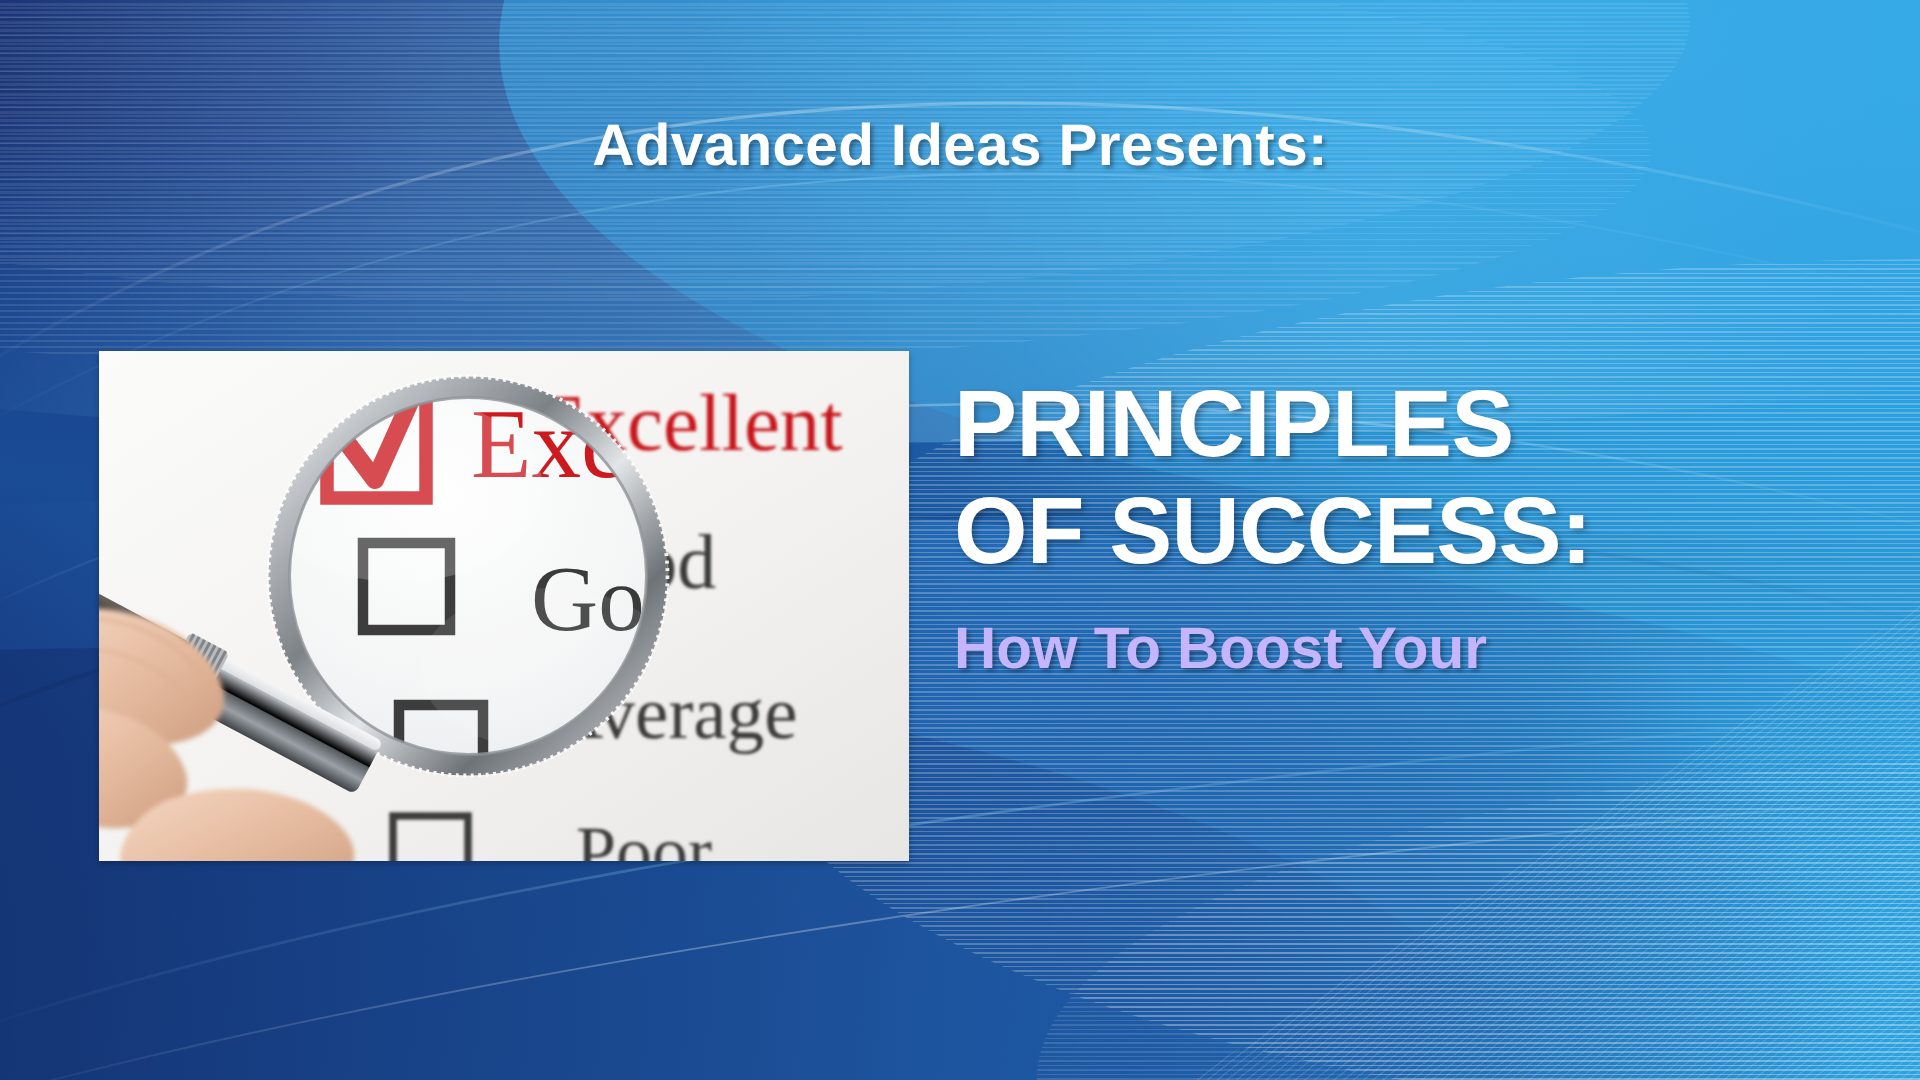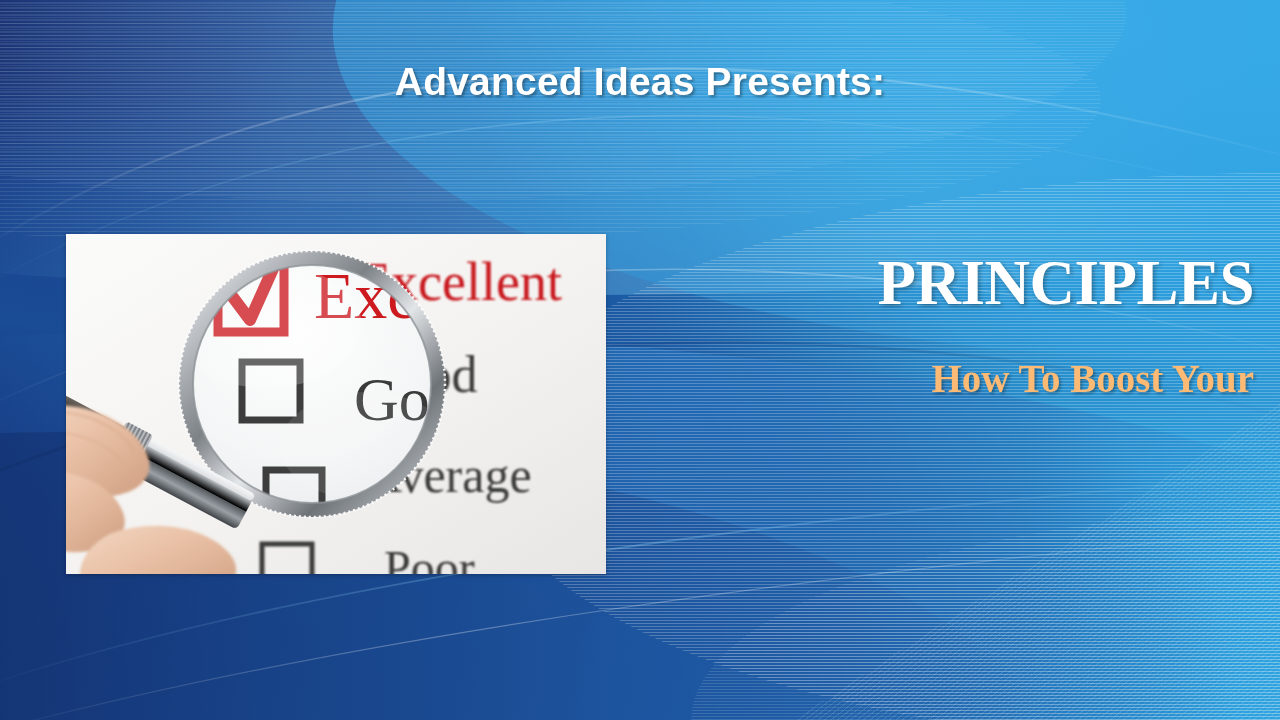--- a/index.html
+++ b/index.html
@@ -156,49 +156,48 @@
     opacity: 0.7;
   }
 
   
   #arcs { position: absolute; inset: 0; pointer-events: none; }
 
   
   #header-text {
     position: absolute;
     left: 0; right: 0;
-    top: 60px;
+    top: 76px;
     text-align: center;
     color: #ffffff;
     font-size: 39px;
     font-weight: bold;
     letter-spacing: 0.2px;
     text-shadow: 2px 2px 3px rgba(0,0,0,0.35);
     white-space: nowrap;
   }
 
   #title-block {
     position: absolute;
     left: 636px;
     top: 248px;
     width: 618px;
-    text-align: right;
-    font-family: Liberation Serif, serif;
+    text-align: left;
   }
   #main-title {
     color: #ffffff;
     font-size: 63px;
     font-weight: bold;
     line-height: 1.12;
     letter-spacing: -0.5px;
     text-shadow: 2px 2px 4px rgba(0,0,0,0.30);
   }
   #subtitle {
-    margin-top: 36px;
-    color: #fdba74;
+    margin-top: 20px;
+    color: #c4b5fd;
     font-size: 39px;
     font-weight: bold;
     line-height: 1.22;
     letter-spacing: 0px;
     text-shadow: 2px 2px 3px rgba(0,0,0,0.30);
   }
 
   
   #content-image {
     position: absolute;
@@ -371,19 +370,20 @@
         <path d="M 44 300 C 86 284, 138 292, 162 318 C 180 338, 168 360, 128 366 L 34 368 C 4 356, 8 318, 44 300 Z" fill="url(#skinG)"></path>
         <path d="M -20 178 C 18 176, 52 192, 68 216" fill="none" stroke="#d9ab8d" stroke-width="2" opacity="0.7"></path>
         <path d="M -26 198 C 12 196, 44 210, 60 232" fill="none" stroke="#d9ab8d" stroke-width="2" opacity="0.55"></path>
       </g>
     </svg>
   </div>
 
   <div id="title-block">
     <div id="main-title">
       <div>PRINCIPLES</div>
+      <div>OF SUCCESS:</div>
     </div>
     <div id="subtitle">
       <div>How To Boost Your</div>
     </div>
   </div>
 
 </div>
 
 </body></html>

